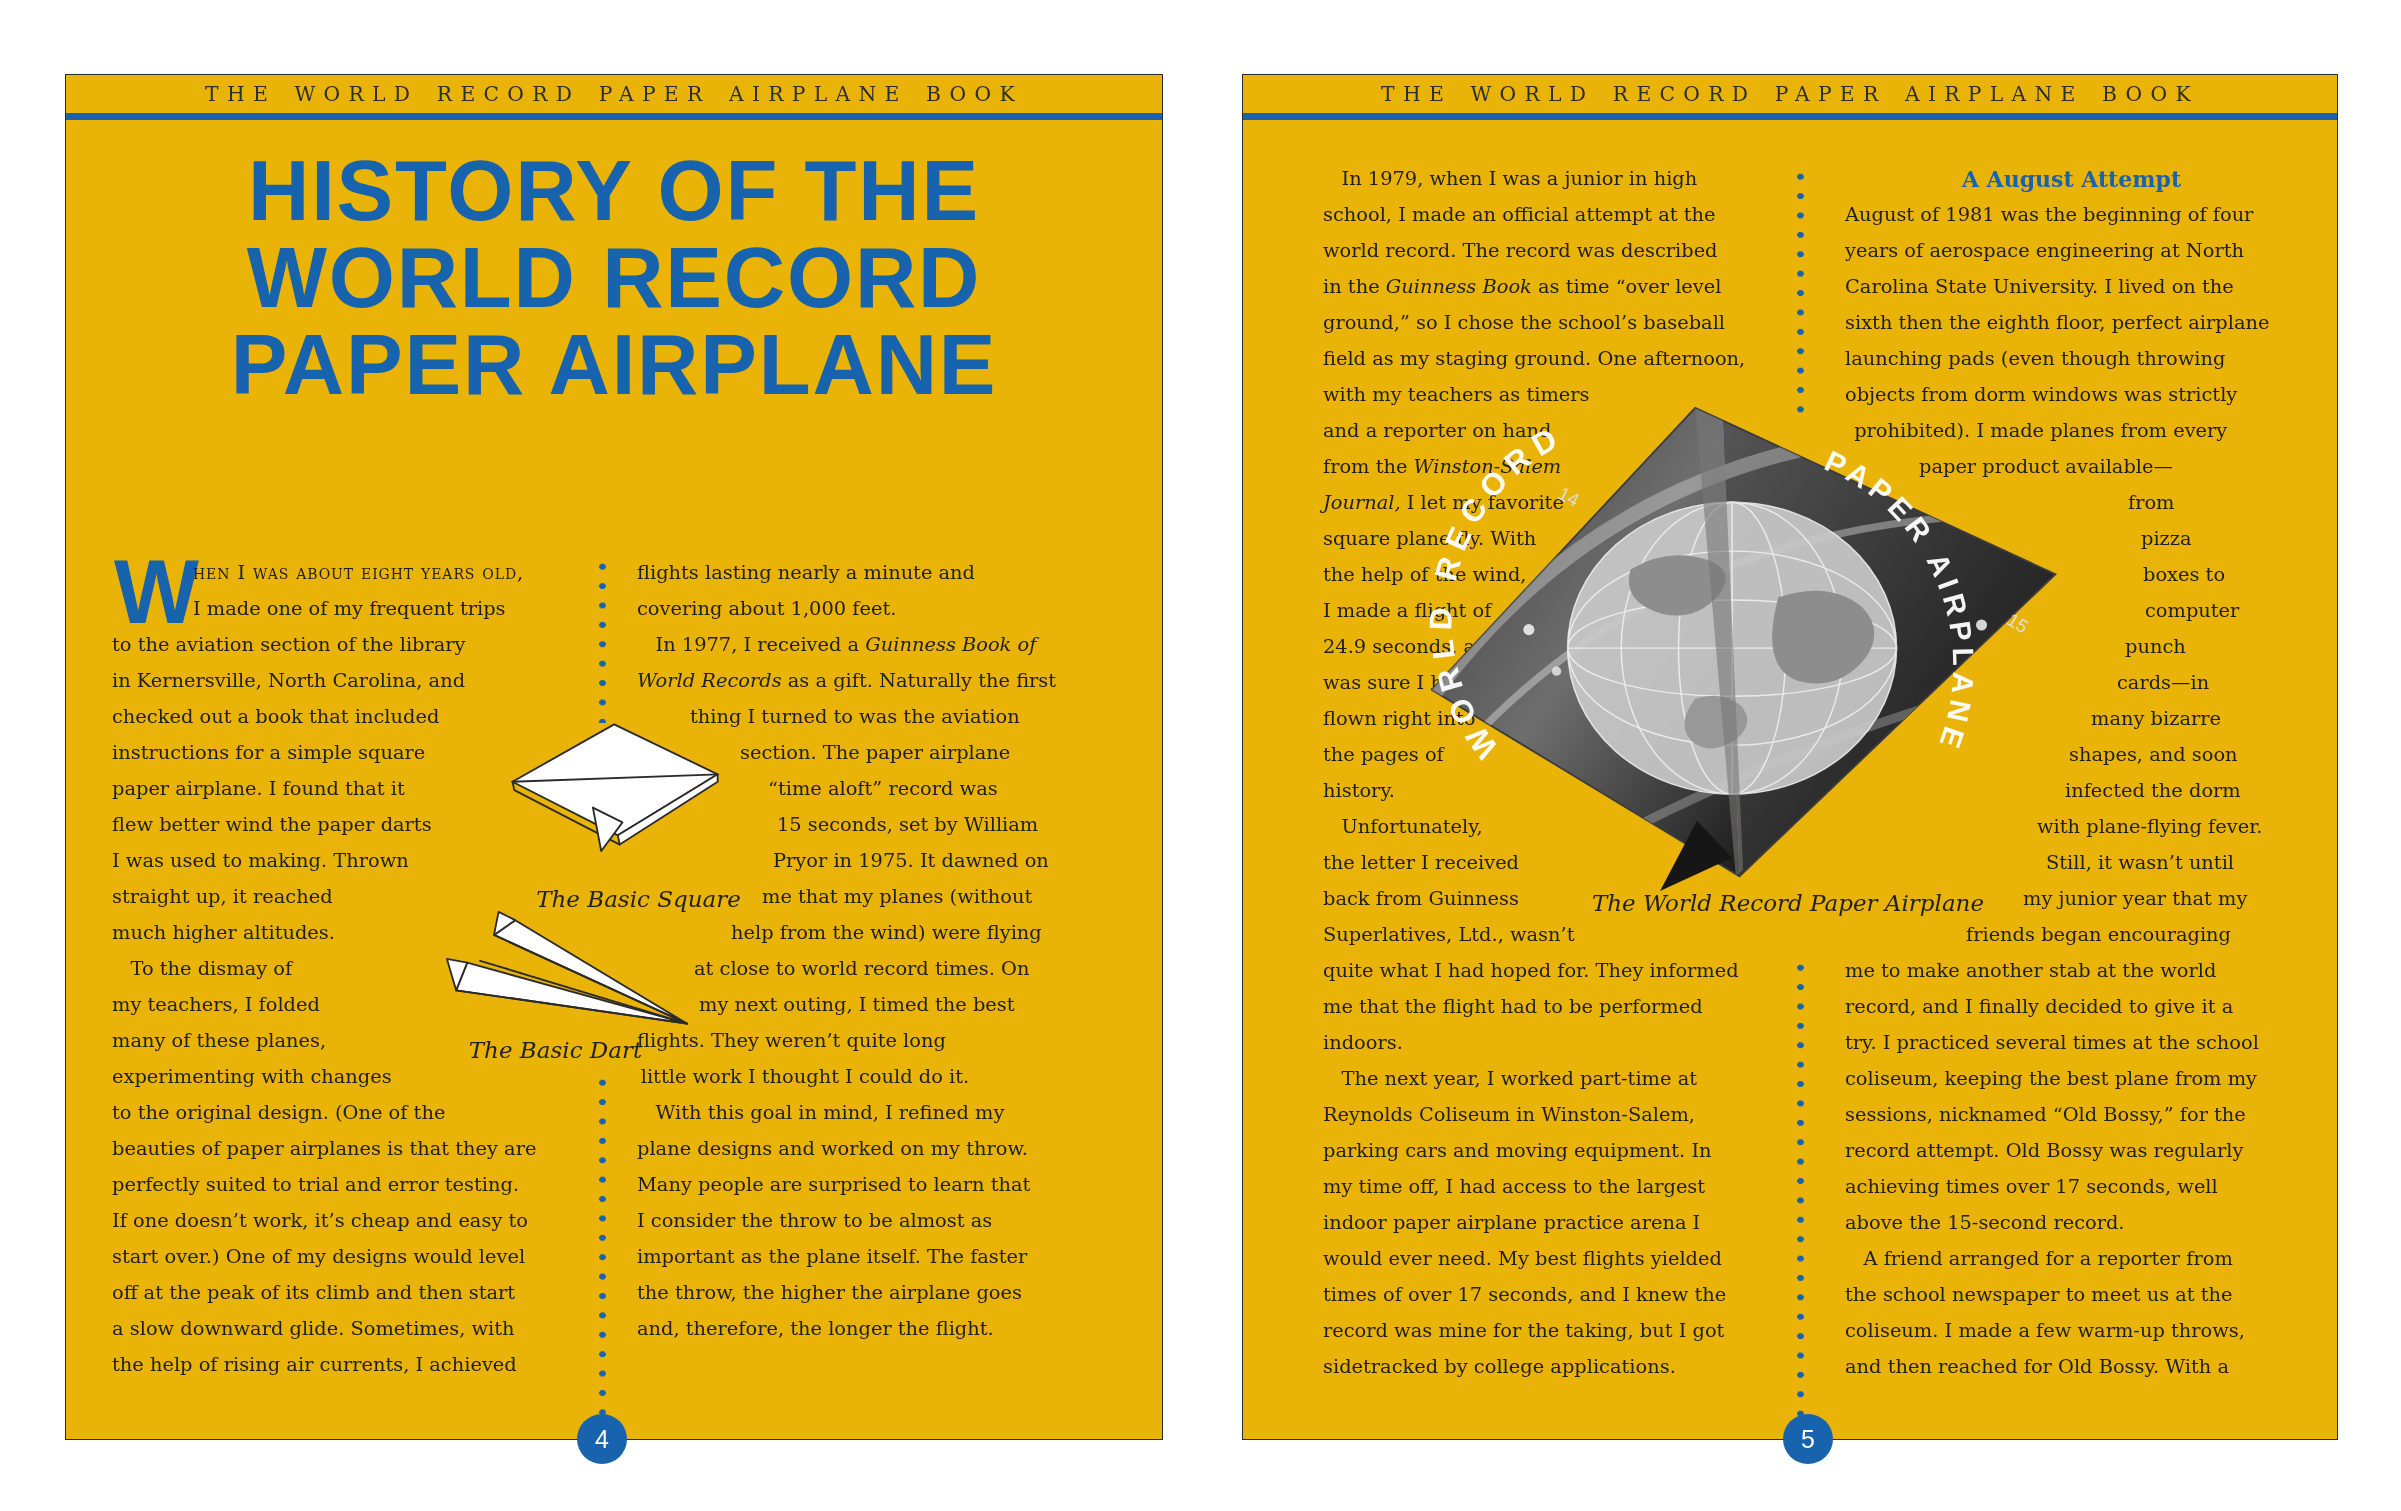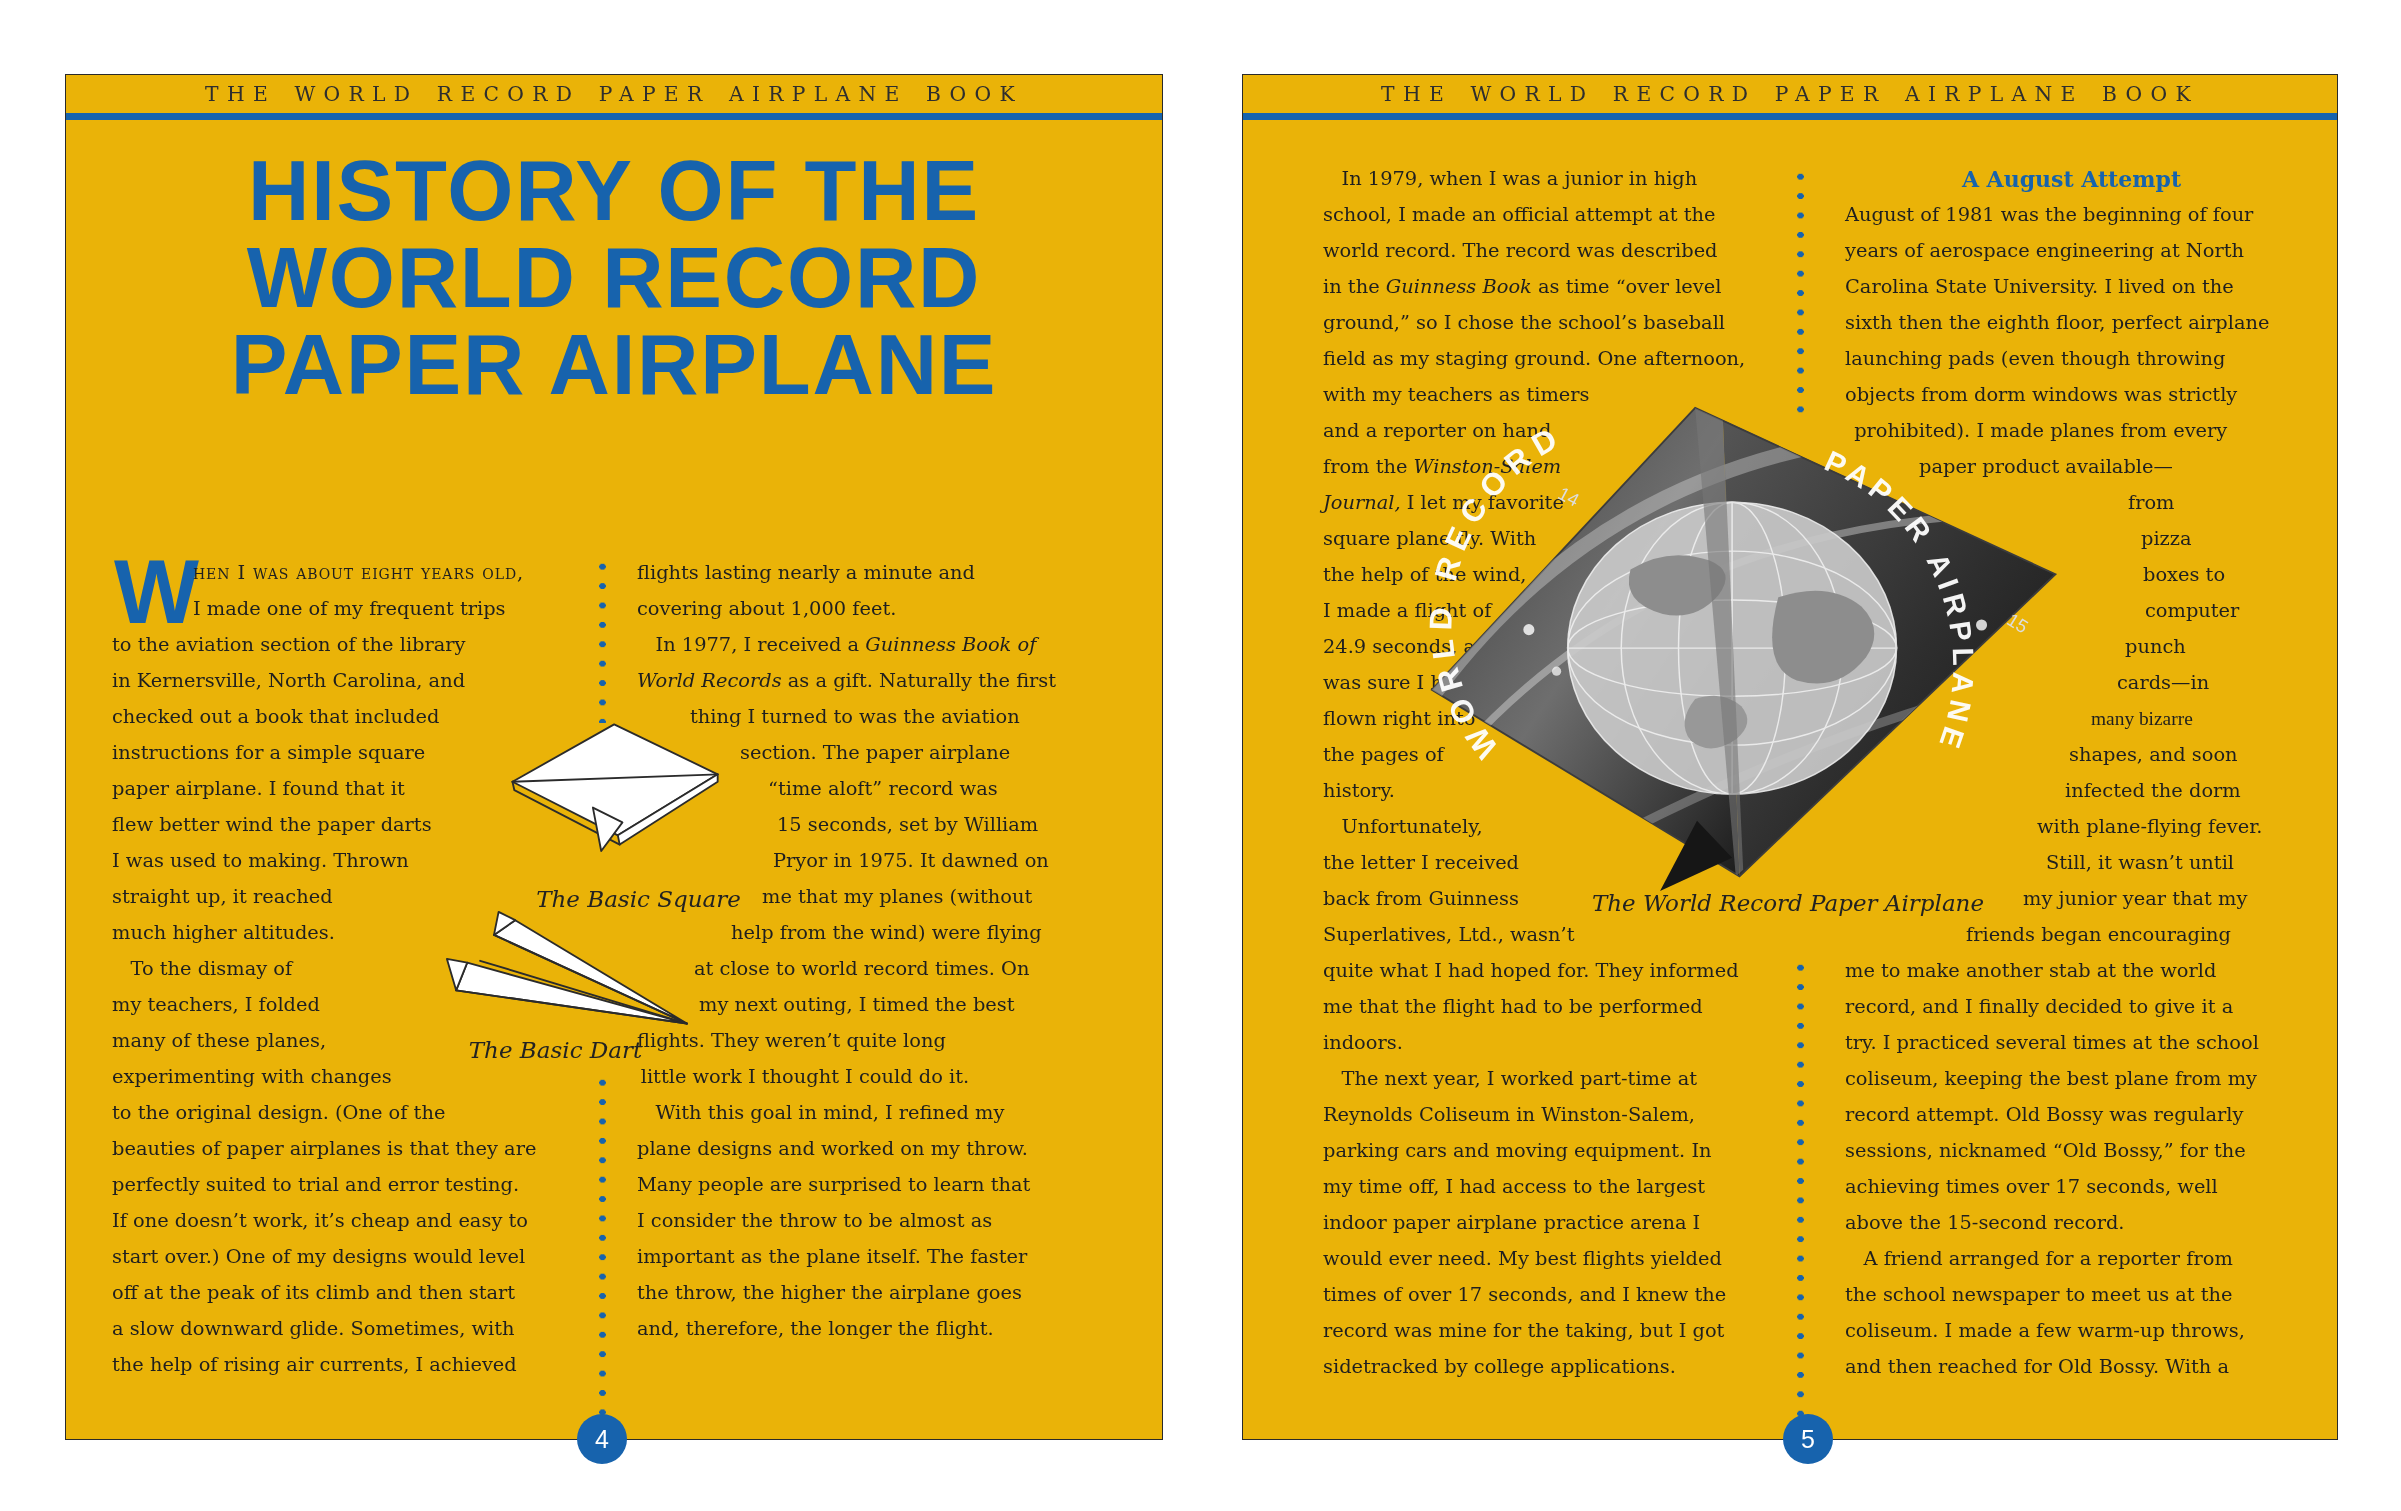--- a/index.html
+++ b/index.html
@@ -43,21 +43,21 @@
   #lp-c2 .ln:nth-child(15){margin-left:3.7px;}
 
   #rp-c2-lines .ln:nth-child(7){margin-left:9.2px;}
   #rp-c2-lines .ln:nth-child(8){margin-left:74px;}
   #rp-c2-lines .ln:nth-child(9){margin-left:283px;}
   #rp-c2-lines .ln:nth-child(10){margin-left:296px;}
   #rp-c2-lines .ln:nth-child(11){margin-left:298px;}
   #rp-c2-lines .ln:nth-child(12){margin-left:300px;}
   #rp-c2-lines .ln:nth-child(13){margin-left:280px;}
   #rp-c2-lines .ln:nth-child(14){margin-left:272px;}
-  #rp-c2-lines .ln:nth-child(15){margin-left:246px;font-family:Liberation Serif, serif;}
+  #rp-c2-lines .ln:nth-child(15){margin-left:246px;}
   #rp-c2-lines .ln:nth-child(16){margin-left:224px;}
   #rp-c2-lines .ln:nth-child(17){margin-left:220px;}
   #rp-c2-lines .ln:nth-child(18){margin-left:192px;}
   #rp-c2-lines .ln:nth-child(19){margin-left:201px;}
   #rp-c2-lines .ln:nth-child(20){margin-left:178px;}
   #rp-c2-lines .ln:nth-child(21){margin-left:121px;}
 
   .dropcap{position:absolute;left:48px;top:478px;font-family:"Liberation Sans",sans-serif;
     font-weight:700;font-size:90px;line-height:78px;color:#1763ad;}
 
@@ -250,22 +250,22 @@
           <div class="ln"><span>shapes, and soon</span></div>
           <div class="ln"><span>infected the dorm</span></div>
           <div class="ln"><span>with plane-flying fever.</span></div>
           <div class="ln"><span>Still, it wasn’t until</span></div>
           <div class="ln"><span>my junior year that my</span></div>
           <div class="ln"><span>friends began encouraging</span></div>
           <div class="ln"><span>me to make another stab at the world</span></div>
           <div class="ln"><span>record, and I finally decided to give it a</span></div>
           <div class="ln"><span>try. I practiced several times at the school</span></div>
           <div class="ln"><span>coliseum, keeping the best plane from my</span></div>
+          <div class="ln"><span>sessions, nicknamed “Old Bossy,” for the</span></div>
           <div class="ln"><span>record attempt. Old Bossy was regularly</span></div>
-          <div class="ln"><span>sessions, nicknamed “Old Bossy,” for the</span></div>
           <div class="ln"><span>achieving times over 17 seconds, well</span></div>
           <div class="ln"><span>above the 15-second record.</span></div>
           <div class="ln"><span>   A friend arranged for a reporter from</span></div>
           <div class="ln"><span>the school newspaper to meet us at the</span></div>
           <div class="ln"><span>coliseum. I made a few warm-up throws,</span></div>
           <div class="ln"><span>and then reached for Old Bossy. With a</span></div>
         </div>
     </div>
 
     <div class="dotline" id="rp-dots-top"></div>

